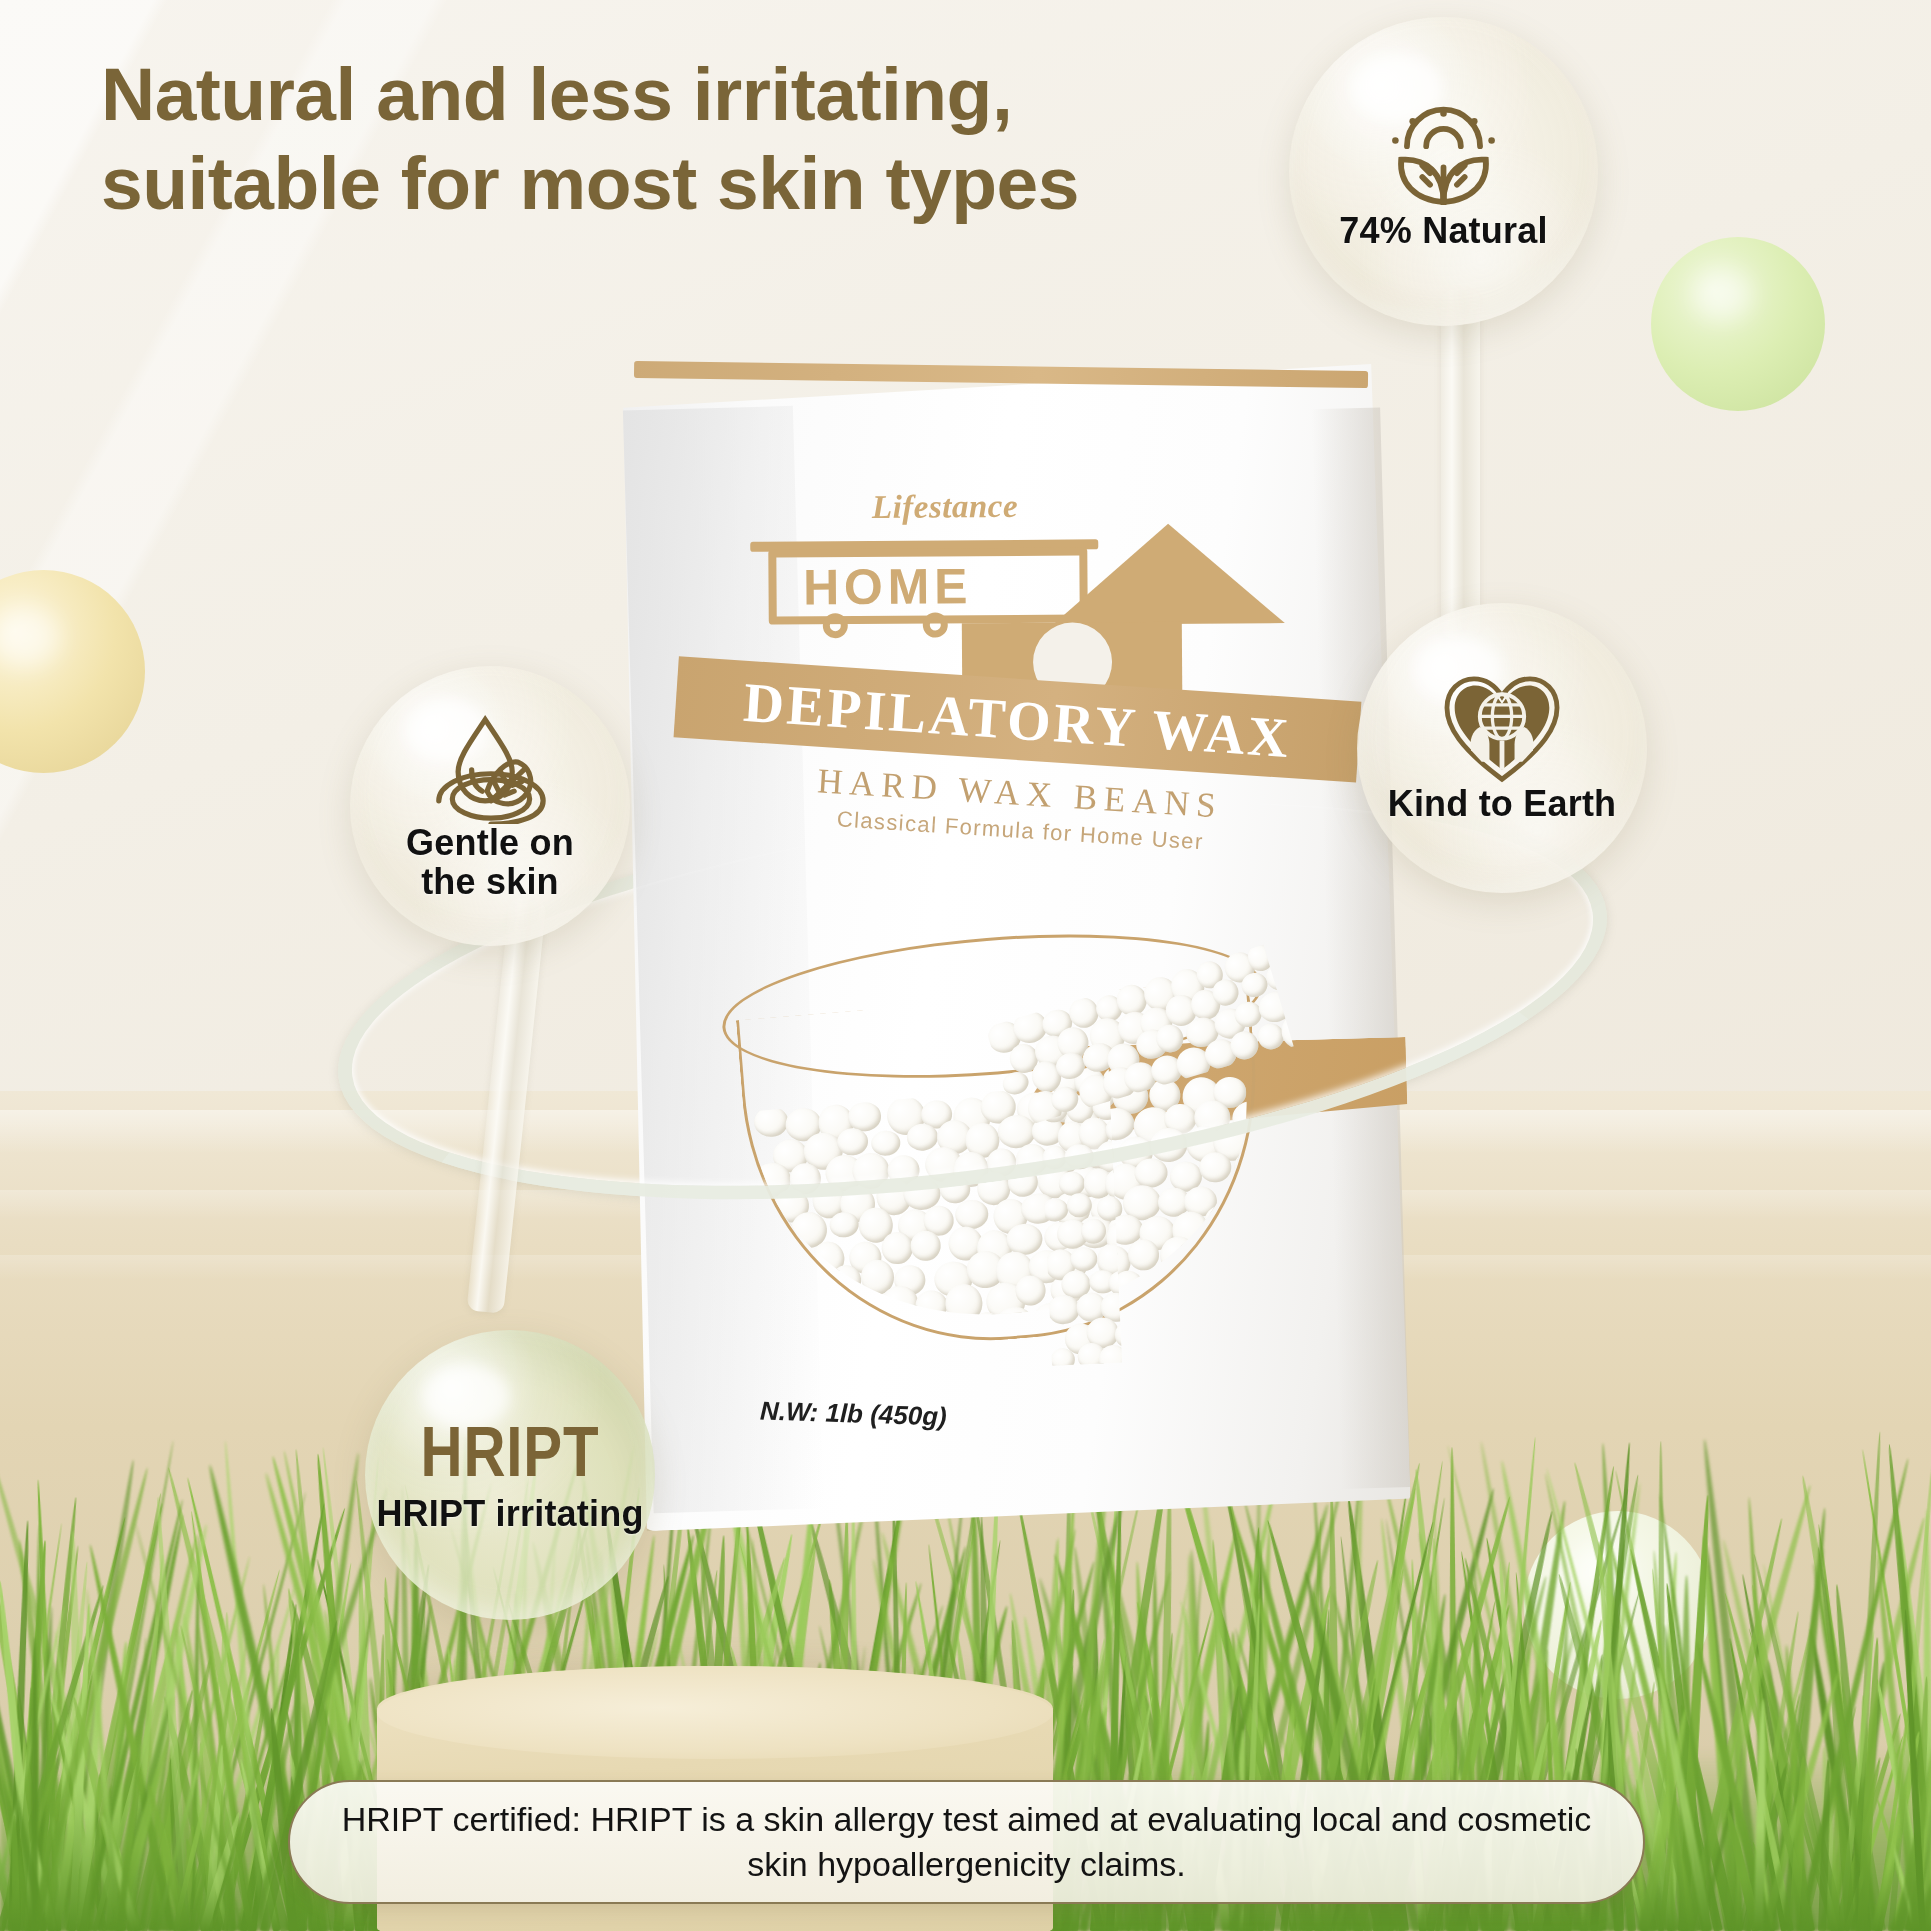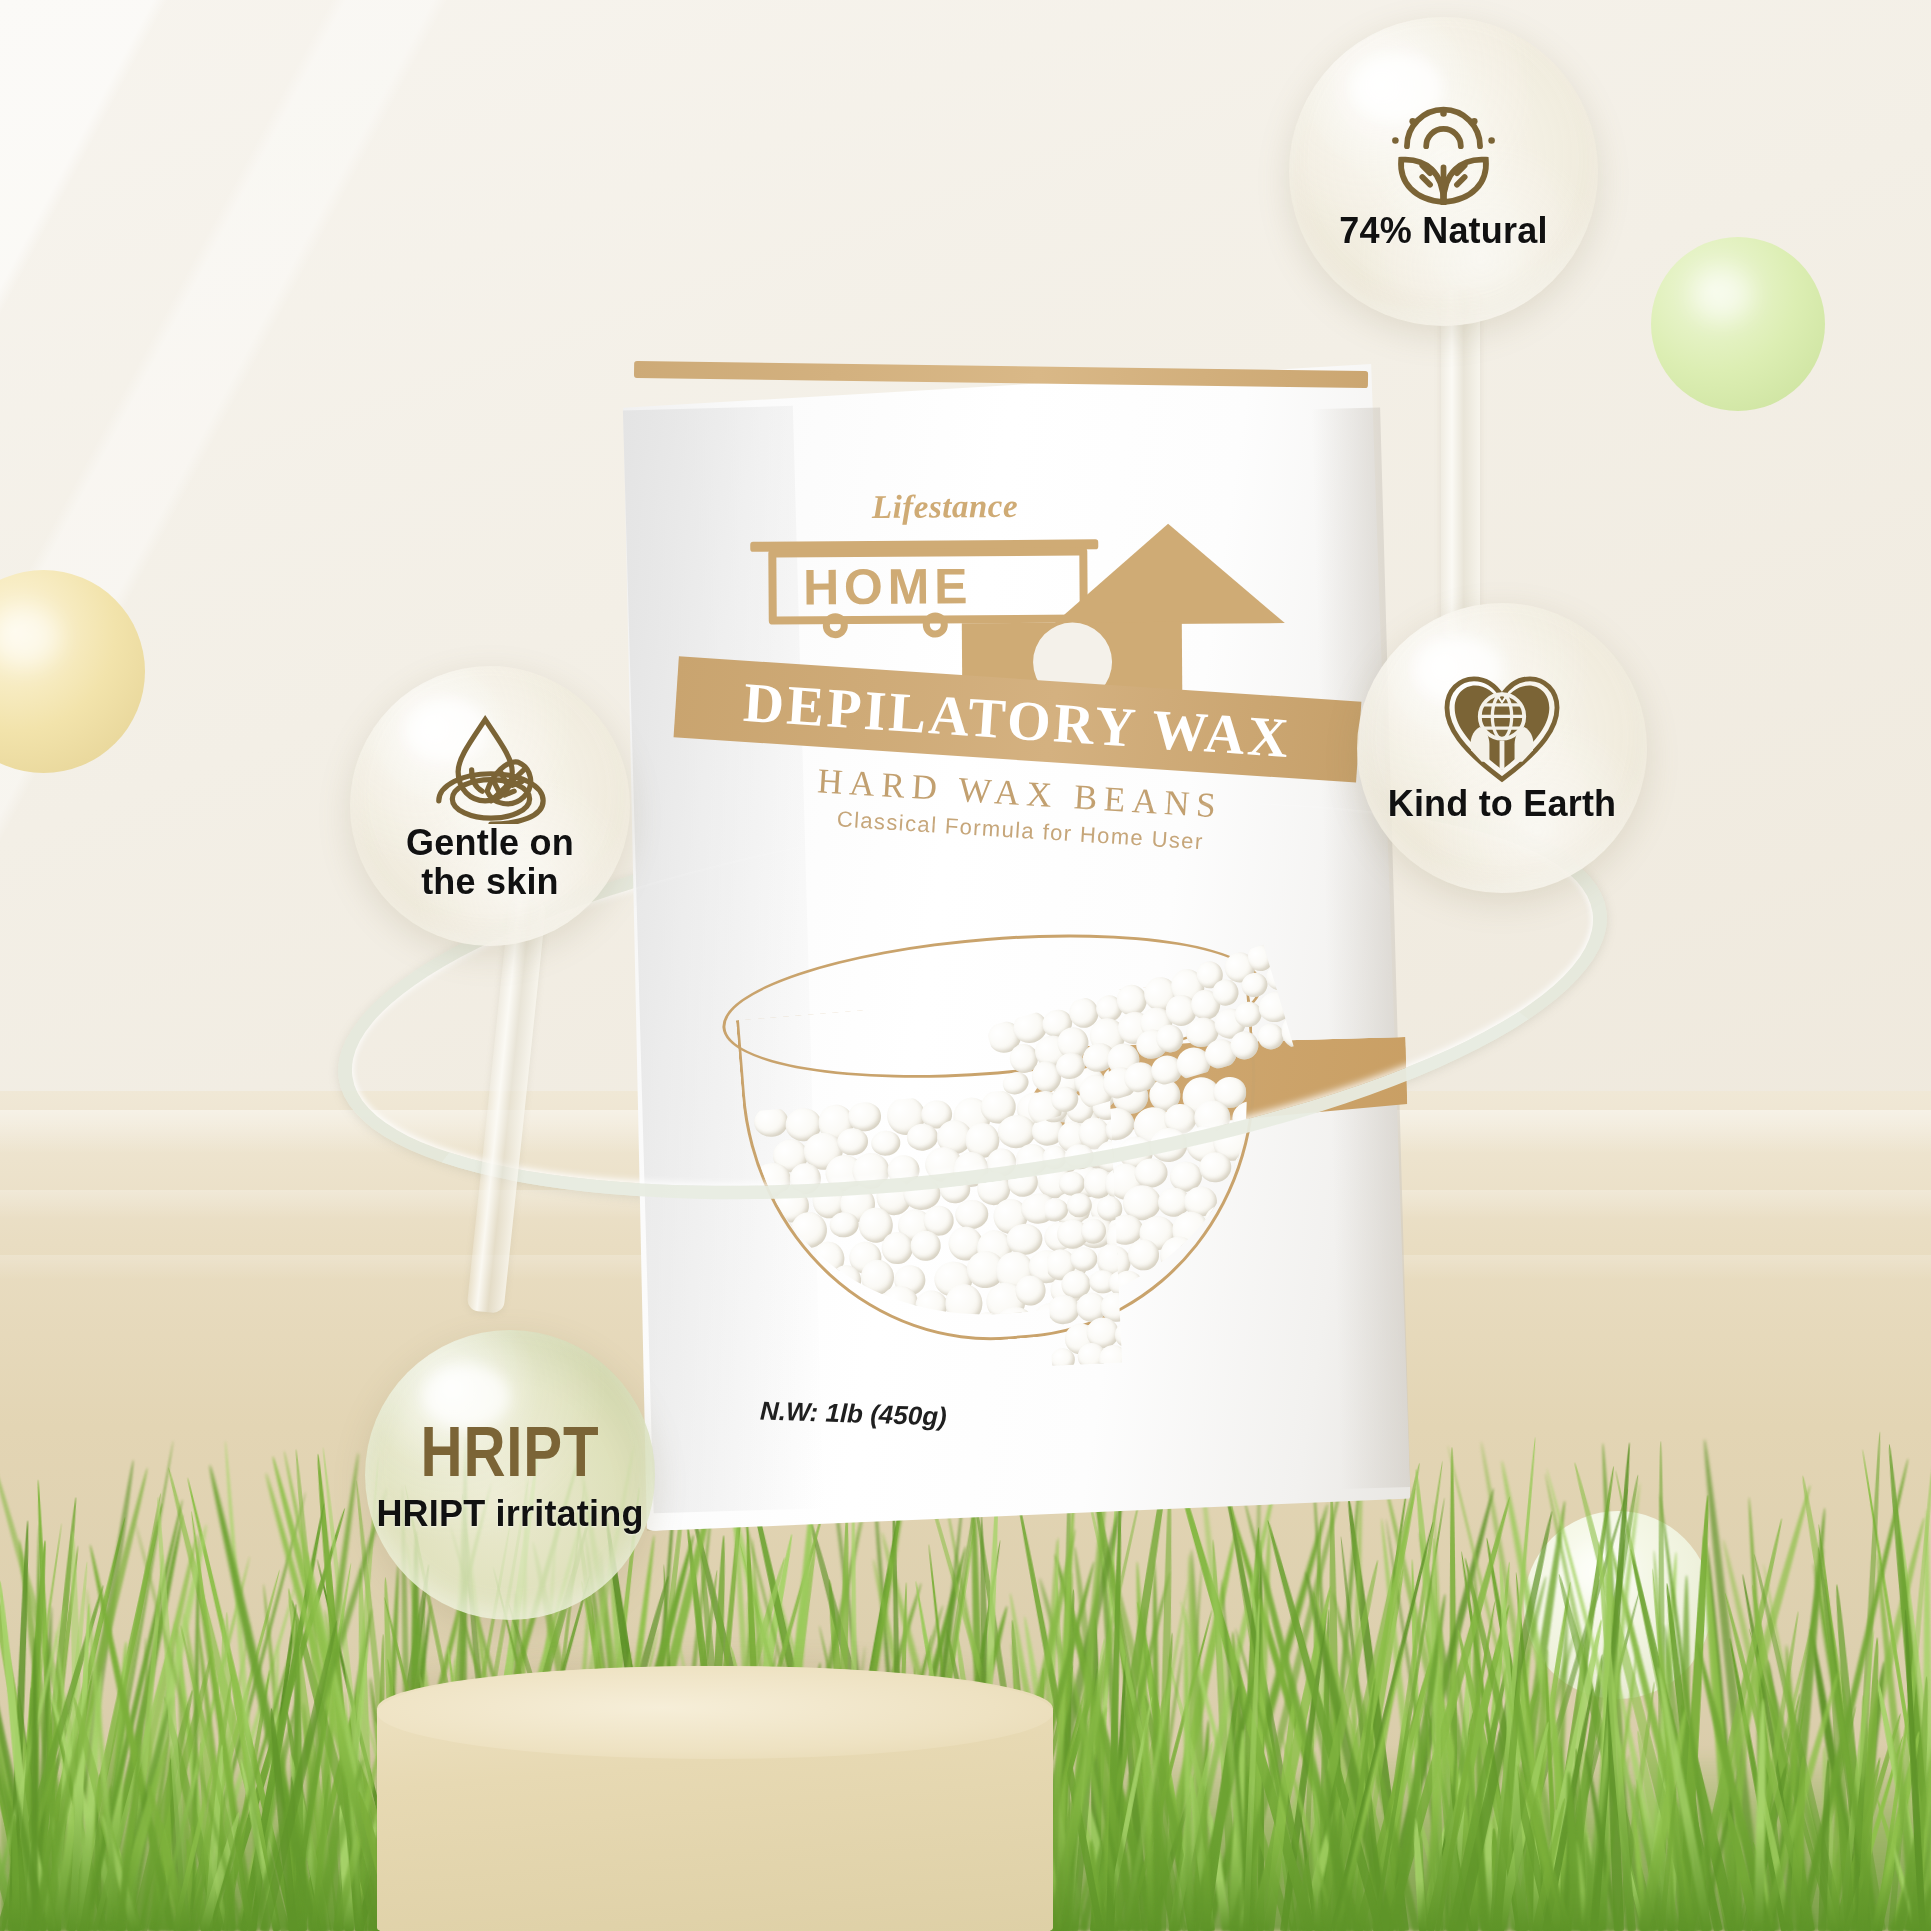--- a/index.html
+++ b/index.html
@@ -1431,16 +1431,18 @@
   <div class="bubble">
     <div class="bubble-ball" style="left:365px; top:1330px; width:290px; height:290px;
                 background:
                   radial-gradient(circle at 30% 20%, rgba(255,255,255,.9) 0%, rgba(255,255,255,.2) 28%, rgba(255,255,255,0) 50%),
                   radial-gradient(circle at 46% 58%, rgba(238,240,216,.80) 0%, rgba(222,228,190,.80) 50%, rgba(196,206,160,.85) 86%, rgba(178,190,142,.9) 100%);">
       <span class="hript-mark">HRIPT</span>
       <span class="bubble-label">HRIPT irritating</span>
     </div>
   </div>
 
-
+  <h1 class="headline">Natural and less irritating, suitable for most skin types</h1>
+
+  <div class="caption">HRIPT certified: HRIPT is a skin allergy test aimed at evaluating local and cosmetic skin hypoallergenicity claims.</div>
 
 </div>
 
 
 </body></html>

